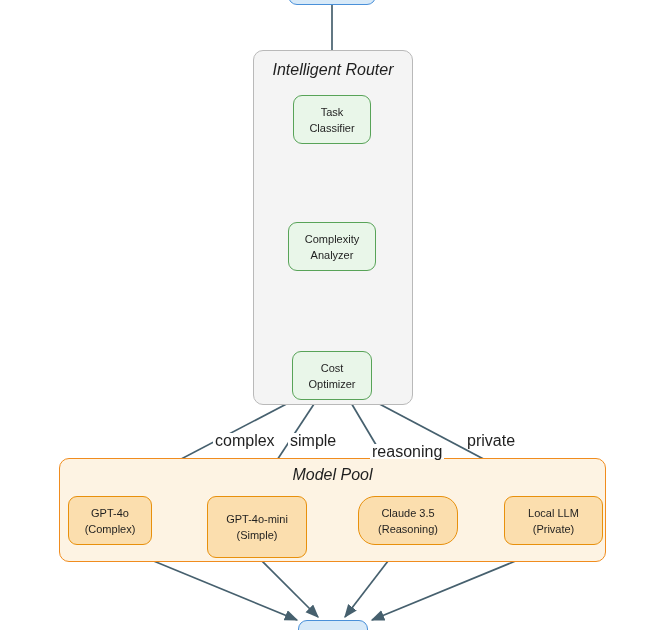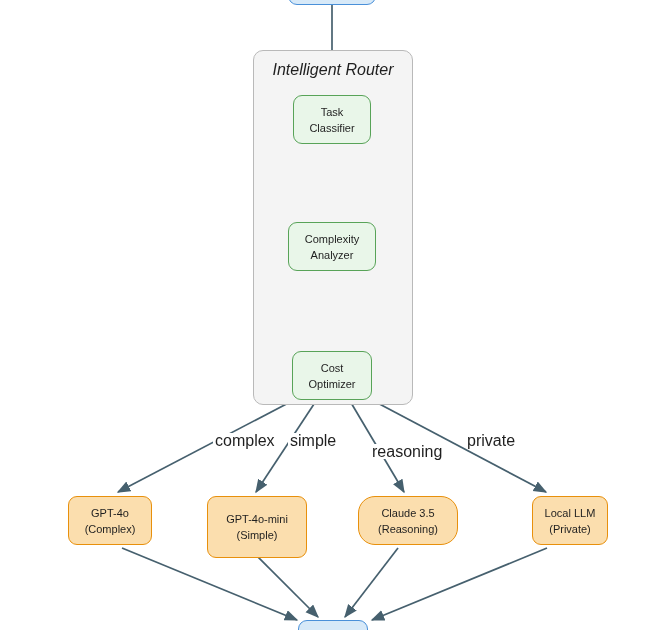--- a/index.html
+++ b/index.html
@@ -79,21 +79,21 @@
     border: 1.8px solid #4a90d9;
   }
   
   #node-task-classifier  { left: 293px; top: 95px;  width: 78px; height: 49px; }
   #node-complexity       { left: 288px; top: 222px; width: 88px; height: 49px; }
   #node-cost-optimizer   { left: 292px; top: 351px; width: 80px; height: 49px; }
   
   #node-gpt4o       { left: 68px;  top: 496px; width: 84px;  height: 49px; }
   #node-gpt4o-mini  { left: 207px; top: 496px; width: 100px; height: 62px; }
   #node-claude      { left: 358px; top: 496px; width: 100px; height: 49px; border-radius: 17px; }
-  #node-local-llm   { left: 532px; top: 496px; width: 76px;  height: 49px; }
+  #node-local-llm   { left: 504px; top: 496px; width: 99px;  height: 49px; }
   
   #node-user-request { left: 288px; top: -44px;  width: 88px; height: 49px; }
   #node-response     { left: 298px; top: 620px;  width: 70px; height: 49px; }
 
   
   .edge-label {
     position: absolute;
     font-size: 16px;
     line-height: 15px;
     color: #1f1f1f;
@@ -137,20 +137,23 @@
       <path d="M249,548 L318,617"></path>
       <path d="M398,548 L345,617"></path>
       <path d="M547,548 L372,620"></path>
     </g>
   </svg>
 
   <div class="cluster" id="cluster-router">
     <div class="cluster-title">Intelligent Router</div>
   </div>
 
+  <div class="cluster" id="cluster-pool">
+    <div class="cluster-title">Model Pool</div>
+  </div>
 
   <div class="node node-blue" id="node-user-request">
     <span class="line"></span>
     <span class="line"></span>
   </div>
 
   <div class="node node-green" id="node-task-classifier">
     <span class="line">Task</span>
     <span class="line">Classifier</span>
   </div>

